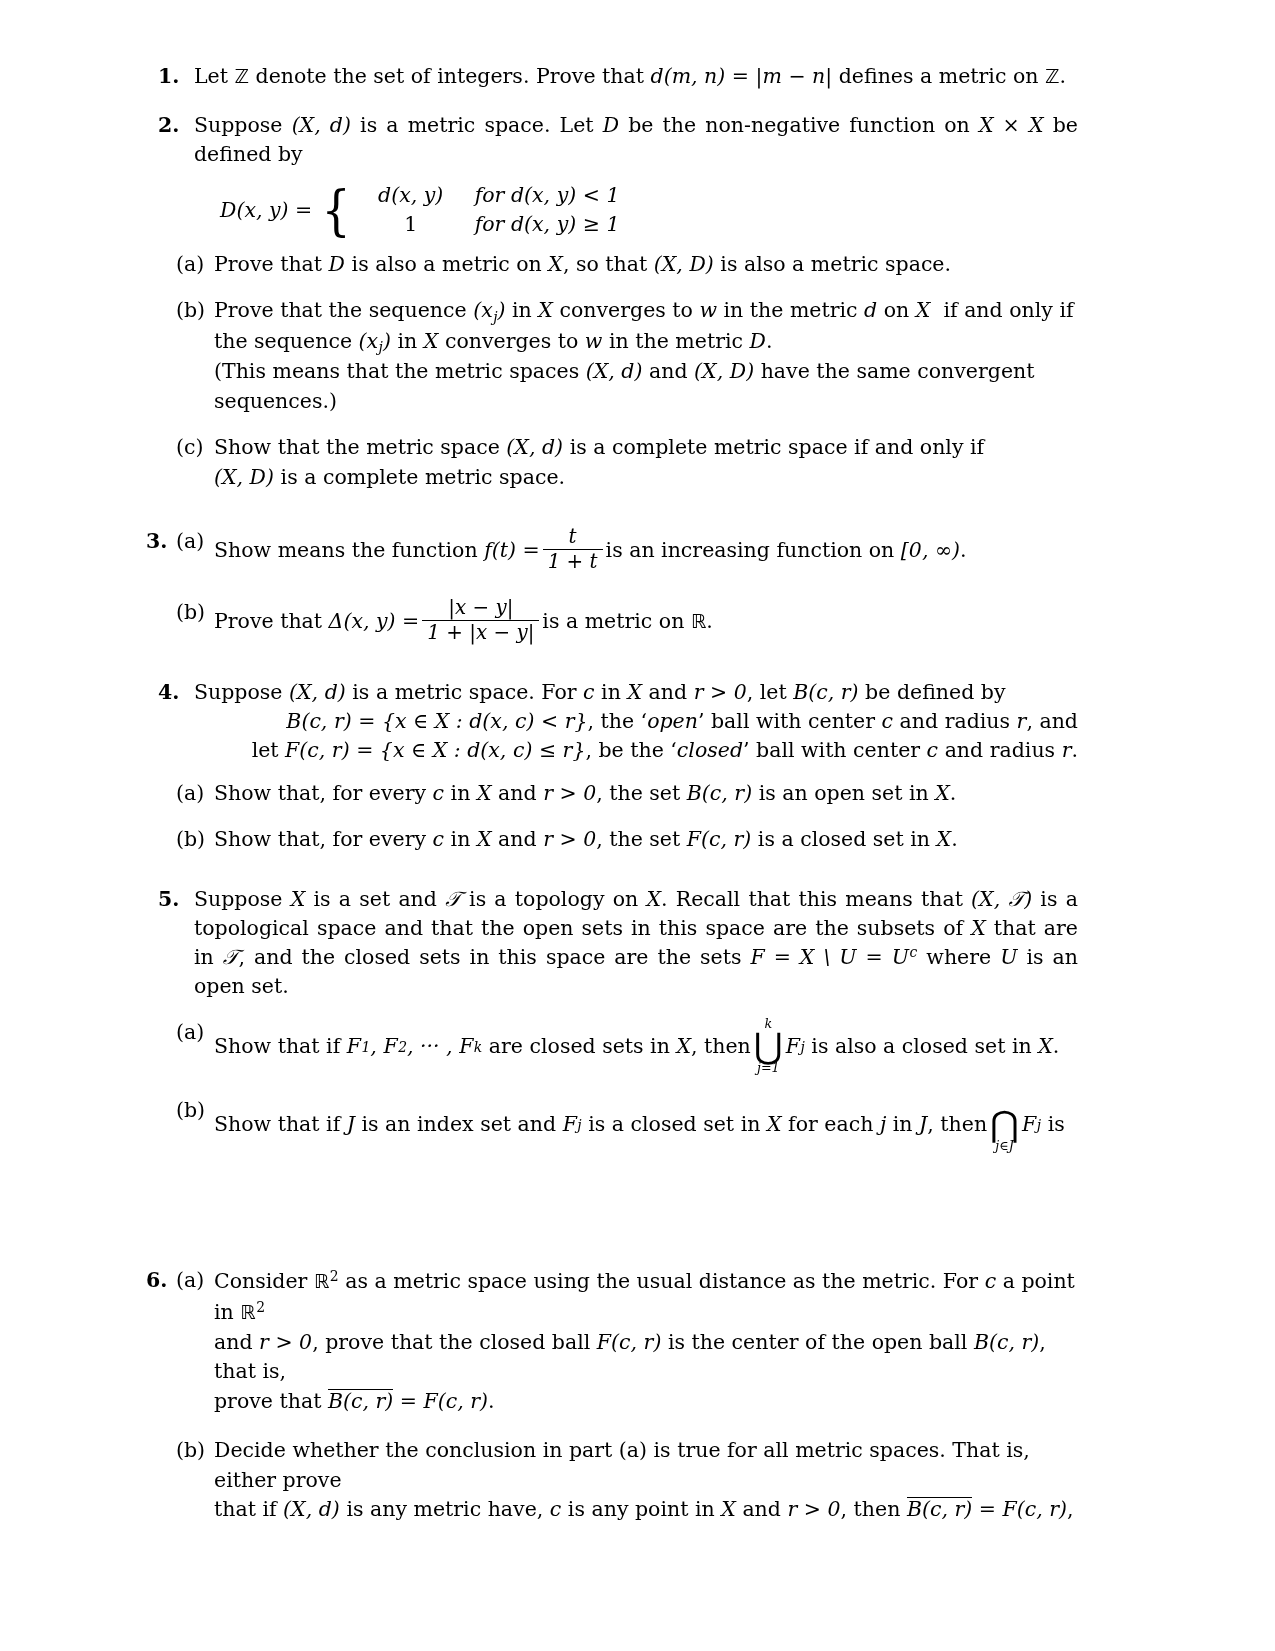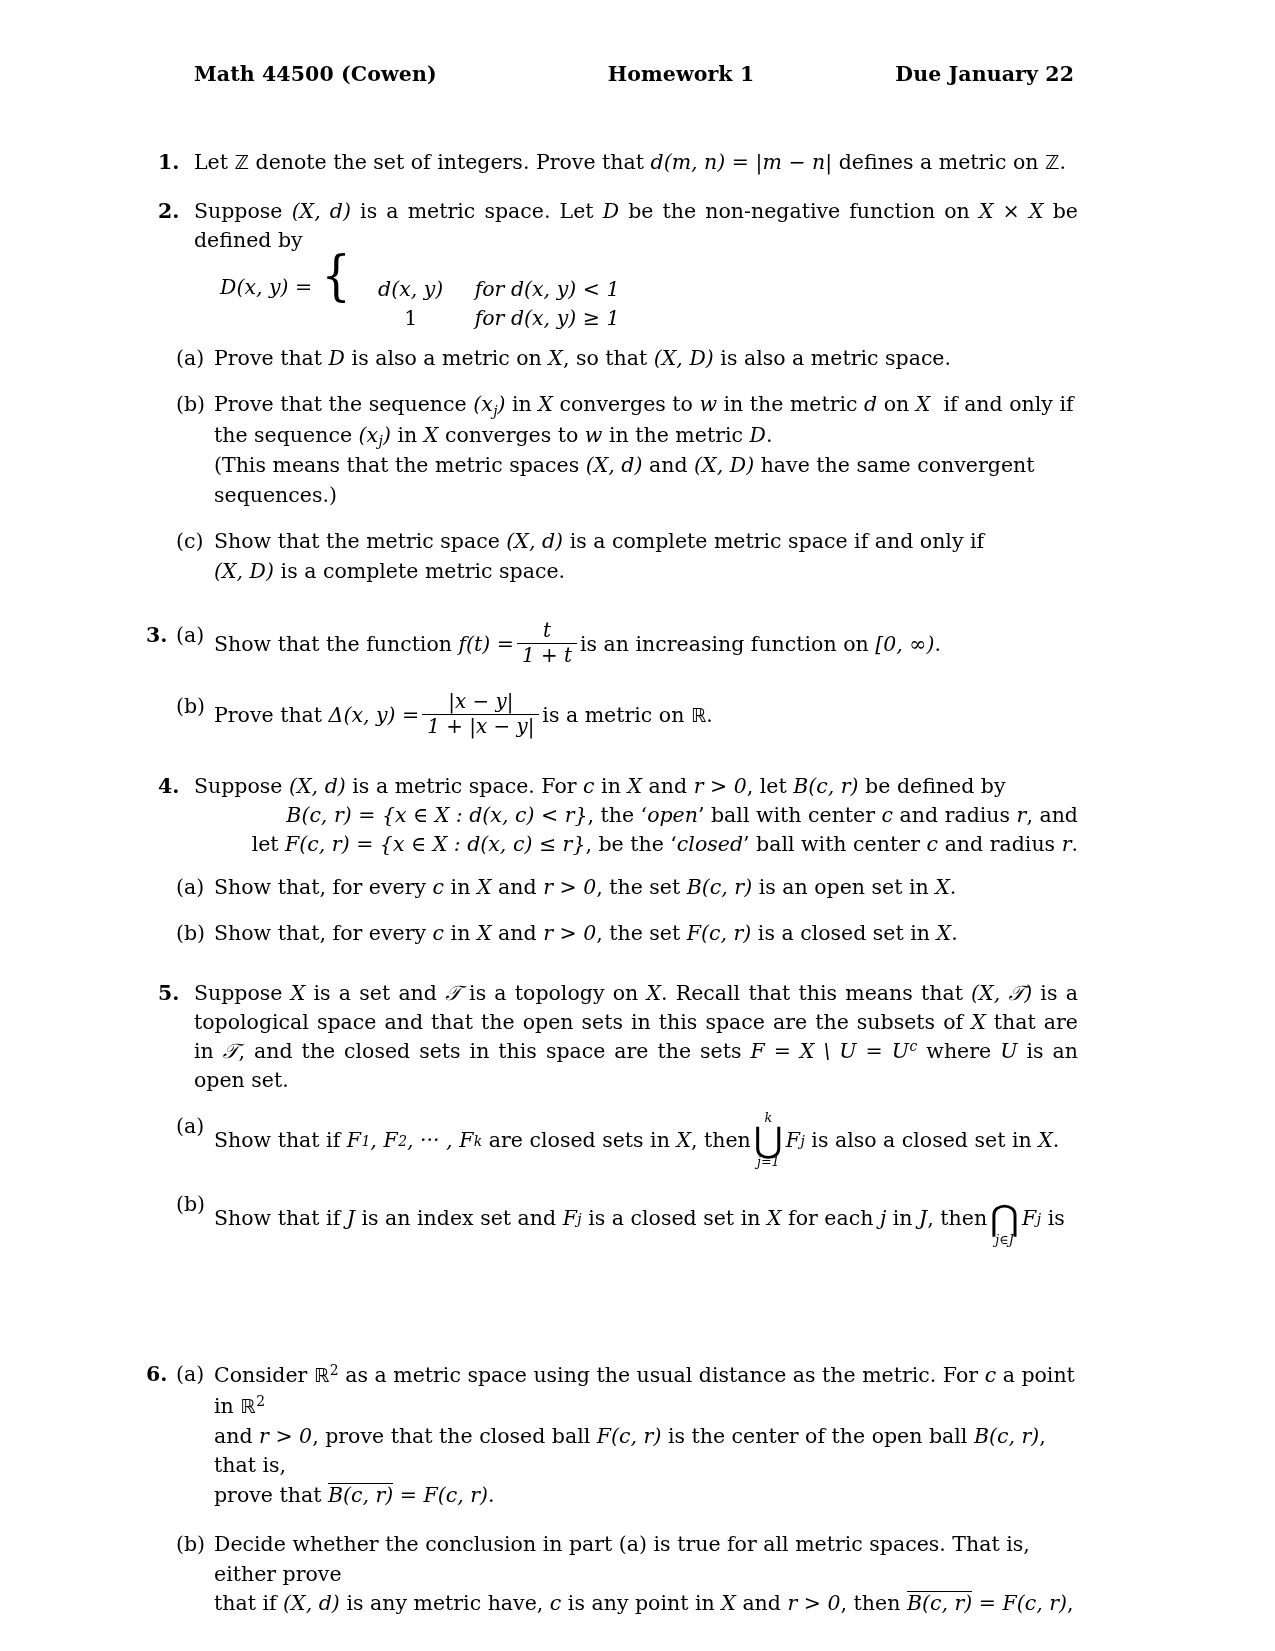--- a/index.html
+++ b/index.html
@@ -101,25 +101,25 @@
     font-size: .97em;
     margin: 0 3px;
     position: relative;
     top: -1px;
   }
   .frac .nu { display: block; padding: 0 5px 1px 5px; }
   .frac .de { display: block; border-top: 1.2px solid #000; padding: 1px 5px 0 5px; }
 
   
   .cases-wrap {
-    margin: 20px 0 12px 0;
+    margin: 12px 0 12px 0;
     padding-left: 62px;
     font-size: 20.5px;
     display: flex;
-    align-items: flex-start;
+    align-items: center;
   }
   .cases-lhs { padding-right: 4px; }
   .brace {
     font-size: 54px;
     line-height: 0;
     font-family: "DejaVu Serif", "Liberation Serif", serif;
     display: inline-block;
     transform: scaleX(0.85);
     padding: 0 3px 0 3px;
     position: relative;
@@ -158,25 +158,20 @@
   }
   .it { font-style: italic; }
   .bold { font-weight: bold; }
 </style>
 </head>
 <body>
 
 <div class="page">
   <div class="content">
 
-    <div class="header">
-      <span>Math 44500 (Cowen)</span>
-      <span class="h-mid">Homework 1</span>
-      <span>Due January 22</span>
-    </div>
 
     <div class="blk prob nojust">
       <span class="num">1.</span>
       <span>Let</span>
       <span class="bb">ℤ</span>
       <span>denote the set of integers.  Prove that</span>
       <span class="m">d</span><span class="m">(m, n) = |m − n|</span>
       <span>defines a metric on</span>
       <span class="bb">ℤ</span><span>.</span>
     </div>
@@ -253,21 +248,21 @@
         <span>is a complete metric space  if and only if</span><br>
         <span class="m">(X, D)</span>
         <span>is a complete metric space.</span>
       </div>
     </div>
 
     <div class="blk" style="margin-top:34px;margin-bottom:22px;">
       <div class="sub nojust eqline" style="padding-left:56px;margin-bottom:24px;">
         <span class="lab bold" style="left:-12px;">3.</span>
         <span class="lab">(a)</span>
-        <span>Show that the function</span>&nbsp;
+        <span>Show means the function</span>&nbsp;
         <span class="m">f</span><span class="m">(t) =</span>
         <span class="frac m">
           <span class="nu">t</span>
           <span class="de">1 + t</span>
         </span>
         <span>is an increasing function on</span>&nbsp;
         <span class="m">[0, ∞)</span><span>.</span>
       </div>
 
       <div class="sub nojust eqline">

